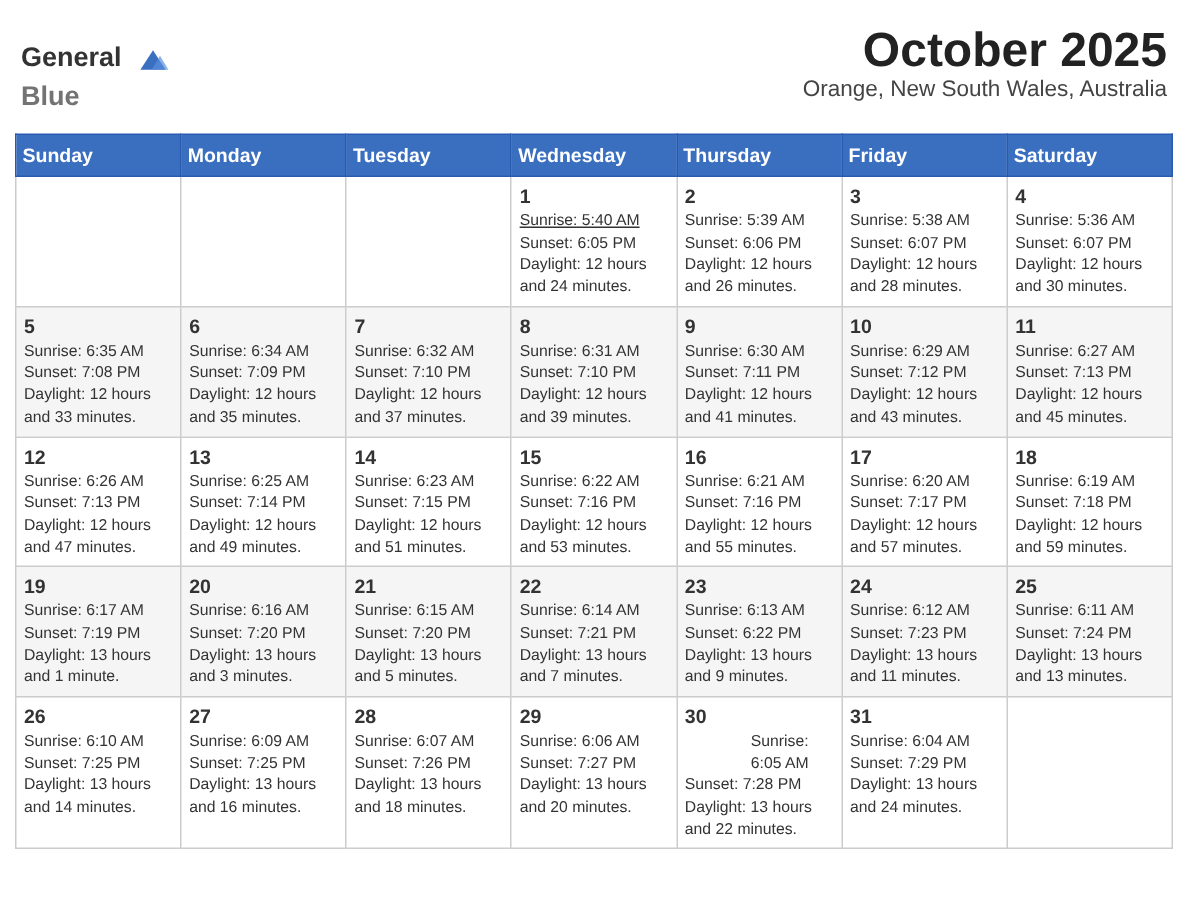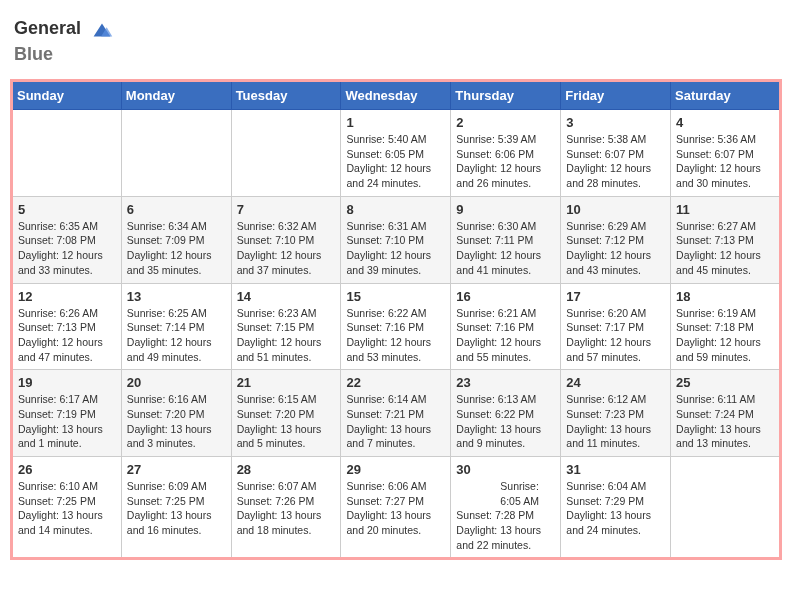--- a/index.html
+++ b/index.html
@@ -13,20 +13,21 @@
     .header {
       display: flex;
       justify-content: space-between;
       align-items: flex-start;
       margin-bottom: 8px;
       padding: 6px 4px;
     }
     .logo {
       display: flex;
       align-items: center;
+      margin-top: 10px;
     }
     .logo-icon {
       width: 28px;
       height: 28px;
       margin-left: 2px;
     }
     .title-block {
       text-align: right;
     }
     .month-title {
@@ -35,21 +36,21 @@
       color: #222;
       line-height: 1.1;
     }
     .location-title {
       font-size: 15px;
       color: #444;
     }
     .calendar {
       width: 100%;
       border-collapse: collapse;
-      border: 3px solid #fca5a5;
+      border: 1px solid #fca5a5;
     }
     .calendar th {
       background-color: #3a6ebf;
       color: #fff;
       font-size: 13px;
       font-weight: bold;
       padding: 6px 4px;
       text-align: left;
       border: 1px solid #2a5aaf;
     }
@@ -84,20 +85,24 @@
     <div>
       <span style="font-size:18px;font-weight:bold;color:#333;">General</span>
       <svg class="logo-icon" viewBox="0 0 30 30" width="28" height="28" style="display:inline-block;vertical-align:middle;">
         <polygon points="6,22 15,8 24,22" fill="#3a6ebf"></polygon>
         <polygon points="14,22 20,12 26,22" fill="#5a8fe0" opacity="0.7"></polygon>
       </svg>
       <br>
       <span style="font-size:18px;font-weight:bold;color:#737373;">Blue</span>
     </div>
   </div>
+  <div class="title-block">
+    <div class="month-title">October 2025</div>
+    <div class="location-title">Orange, New South Wales, Australia</div>
+  </div>
 </div>
 
 <table class="calendar">
   <thead>
     <tr id="weekday-header">
         <th>Sunday</th>
         <th>Monday</th>
         <th>Tuesday</th>
         <th>Wednesday</th>
         <th>Thursday</th>
@@ -105,21 +110,21 @@
         <th>Saturday</th>
       </tr>
   </thead>
   <tbody id="calendar-body">
       <tr>
         <td class="cell-empty"></td>
         <td class="cell-empty"></td>
         <td class="cell-empty"></td>
         <td>
           <span class="day-num">1</span>
-          <span style="display: block; line-height: 1.4;">Sunrise: 5:40 AM</span>
+          <span style="display: block; line-height: 1.4; text-decoration: underline;">Sunrise: 5:40 AM</span>
           <span style="display: block; line-height: 1.4;">Sunset: 6:05 PM</span>
           <span style="display: block; line-height: 1.4;">Daylight: 12 hours</span>
           <span style="display: block; line-height: 1.4;">and 24 minutes.</span>
         </td>
         <td>
           <span class="day-num">2</span>
           <span style="display: block; line-height: 1.4;">Sunrise: 5:39 AM</span>
           <span style="display: block; line-height: 1.4;">Sunset: 6:06 PM</span>
           <span style="display: block; line-height: 1.4;">Daylight: 12 hours</span>
           <span style="display: block; line-height: 1.4;">and 26 minutes.</span>

